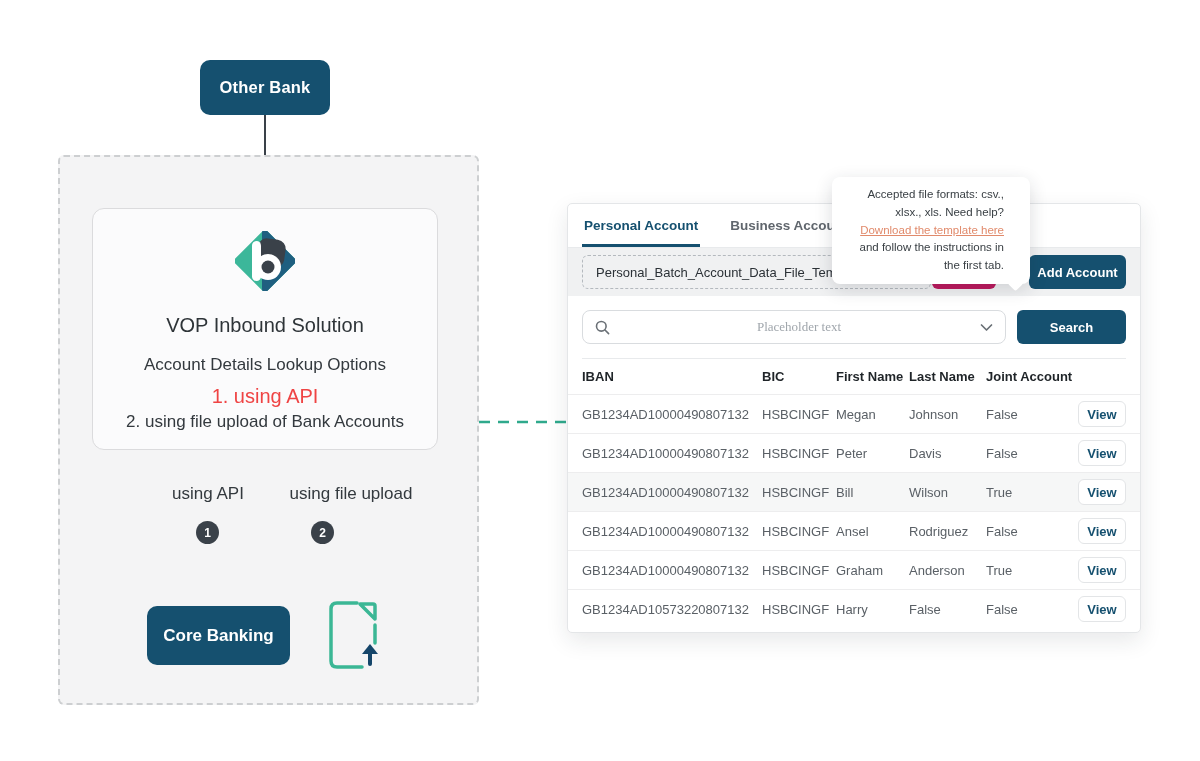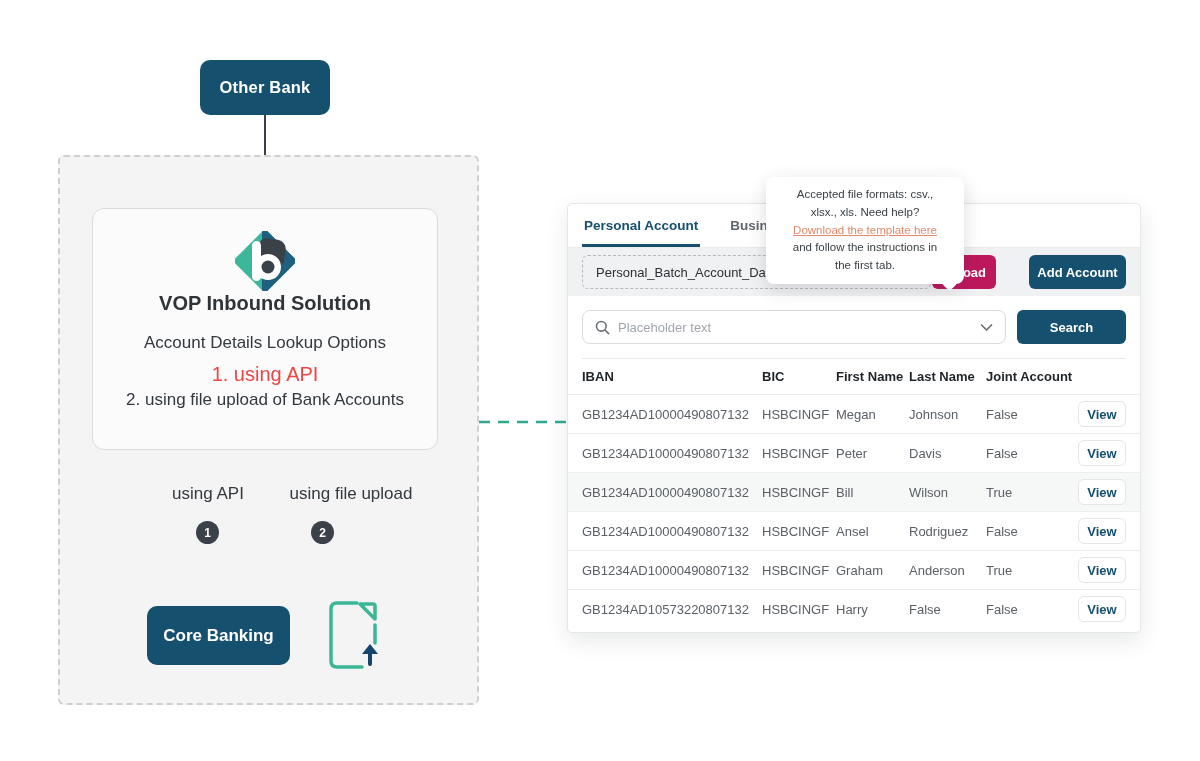--- a/index.html
+++ b/index.html
@@ -10,21 +10,21 @@
   .dashed-zone { position:absolute; left:58px; top:155px; width:421px; height:550px;
     background:#f4f4f5; border:2px dashed #cdcfd1; border-radius:6px; }
   .node-btn { position:absolute; display:flex; align-items:center; justify-content:center;
     background:#15506F; color:#fff; border-radius:10px; border:none; cursor:pointer; }
   .other-bank { left:200px; top:60px; width:130px; height:55px; font-size:16.5px; font-weight:600; letter-spacing:.2px; }
   .core-banking { left:107px; top:606px; width:143px; height:59px; font-size:17px; font-weight:700;margin-left:40px; }
   .vop-box { position:absolute; left:92px; top:208px; width:346px; height:242px;
     background:#fbfbfc; border:1px solid #dbdbdd; border-radius:12px;
     display:flex; flex-direction:column; align-items:center; text-align:center; }
   .vop-logo { margin-top:22px; }
-  .vop-title { margin-top:1px; font-size:20px; font-weight:700; color:#2e3438; }
+  .vop-title { margin-top:23px; font-size:20px; font-weight:400; color:#2e3438; }
   .vop-sub { margin-top:18px; font-size:17px; font-weight:500; color:#33393e; }
   .vop-opt1 { margin-top:10px; font-size:20px; font-weight:500; color:#ef4444; }
   .vop-opt2 { margin-top:4px; font-size:17px; font-weight:500; color:#33393e; }
   .branch-label { position:absolute; font-size:17px; font-weight:500; color:#33393e; text-align:center; }
   .branch-label.api { left:148px; top:484px; width:120px; }
   .branch-label.file { left:280px; top:484px; width:142px; }
   .num-badge { position:absolute; width:23px; height:23px; border-radius:50%; background:#3a4149;
     color:#fff; font-size:12px; font-weight:700; display:flex; align-items:center; justify-content:center; }
   .badge-1 { left:196px; top:521px; }
   .badge-2 { left:311px; top:521px; }
@@ -49,39 +49,39 @@
   .help-circle { width:19px; height:19px; margin-left:8px; border:1.5px solid #676d74; border-radius:50%;
     color:#676d74; font-size:12px; font-weight:700; display:flex; align-items:center; justify-content:center; cursor:pointer; }
   .btn { border:none; border-radius:6px; height:34px; font-size:13px; font-weight:700; color:#fff;
     display:flex; align-items:center; justify-content:center; cursor:pointer; font-family:inherit; }
   .btn-upload { background:#be185d; width:64px; margin-left:1px; }
   .btn-add { background:#15506F; width:97px; margin-left:auto; }
   .search-row { height:62px; display:flex; align-items:center; padding:0 14px; }
   .search-input { width:424px; height:34px; border:1px solid #d9dcdf; border-radius:8px; background:#fff;
     display:flex; align-items:center; padding:0 12px; }
   .search-input input { flex:1; border:none; outline:none; font-size:13px; color:#4c1d95; margin-left:8px;
-    font-family:Liberation Sans, sans-serif; background:transparent; }
+    font-family:Liberation Serif, serif; background:transparent;text-align:center; }
   .search-input input::placeholder { color:#a0a6ac; }
   .btn-search { background:#15506F; width:109px; margin-left:auto; }
   .tbl { margin:0 14px; }
   .tbl-head { display:flex; align-items:center; height:36px; border-top:1px solid #e8eaec;
     font-size:13px; font-weight:700; color:#1f2428; }
   .tbl-row { display:flex; align-items:center; height:39px; border-top:1px solid #ededee;
     font-size:13px; color:#5a6066; padding:0 14px; margin:0 -14px; }
   .tbl-row.highlight { background:#f6f7f7; }
   .c-iban { width:180px; } .c-bic { width:74px; } .c-first { width:73px; }
   .c-last { width:77px; } .c-joint { width:87px; }
   .c-action { flex:1; display:flex; justify-content:flex-end; }
   .view-btn { width:48px; height:26px; background:#fff; border:1px solid #e3e5e7; border-radius:6px;
     color:#15506F; font-size:13px; font-weight:700; display:flex; align-items:center; justify-content:center; cursor:pointer; }
 
   
-  .tooltip { position:absolute; left:766px; top:177px; width:198px; background:#fff; border-radius:8px;
+  .tooltip { position:absolute; left:832px; top:177px; width:198px; background:#fff; border-radius:8px;
     box-shadow:0 5px 18px rgba(30,40,50,.16); padding:9px 26px; font-size:11.5px; line-height:1.55;
-    color:#3a4045; text-align:center; z-index:5; }
+    color:#3a4045; text-align:right; z-index:5; }
   .tooltip .ptr { position:absolute; left:178px; bottom:-5px; width:11px; height:11px; background:#fff;
     transform:rotate(45deg); border-radius:2px; }
   .tooltip a { color:#e18a6b; text-decoration:underline; cursor:pointer; }
 </style>
 </head>
 <body>
 
 <svg class="diagram-svg" viewBox="0 0 1200 761">
 
   <line x1="265" y1="115" x2="265" y2="194" stroke="#3a4149" stroke-width="2"></line>

